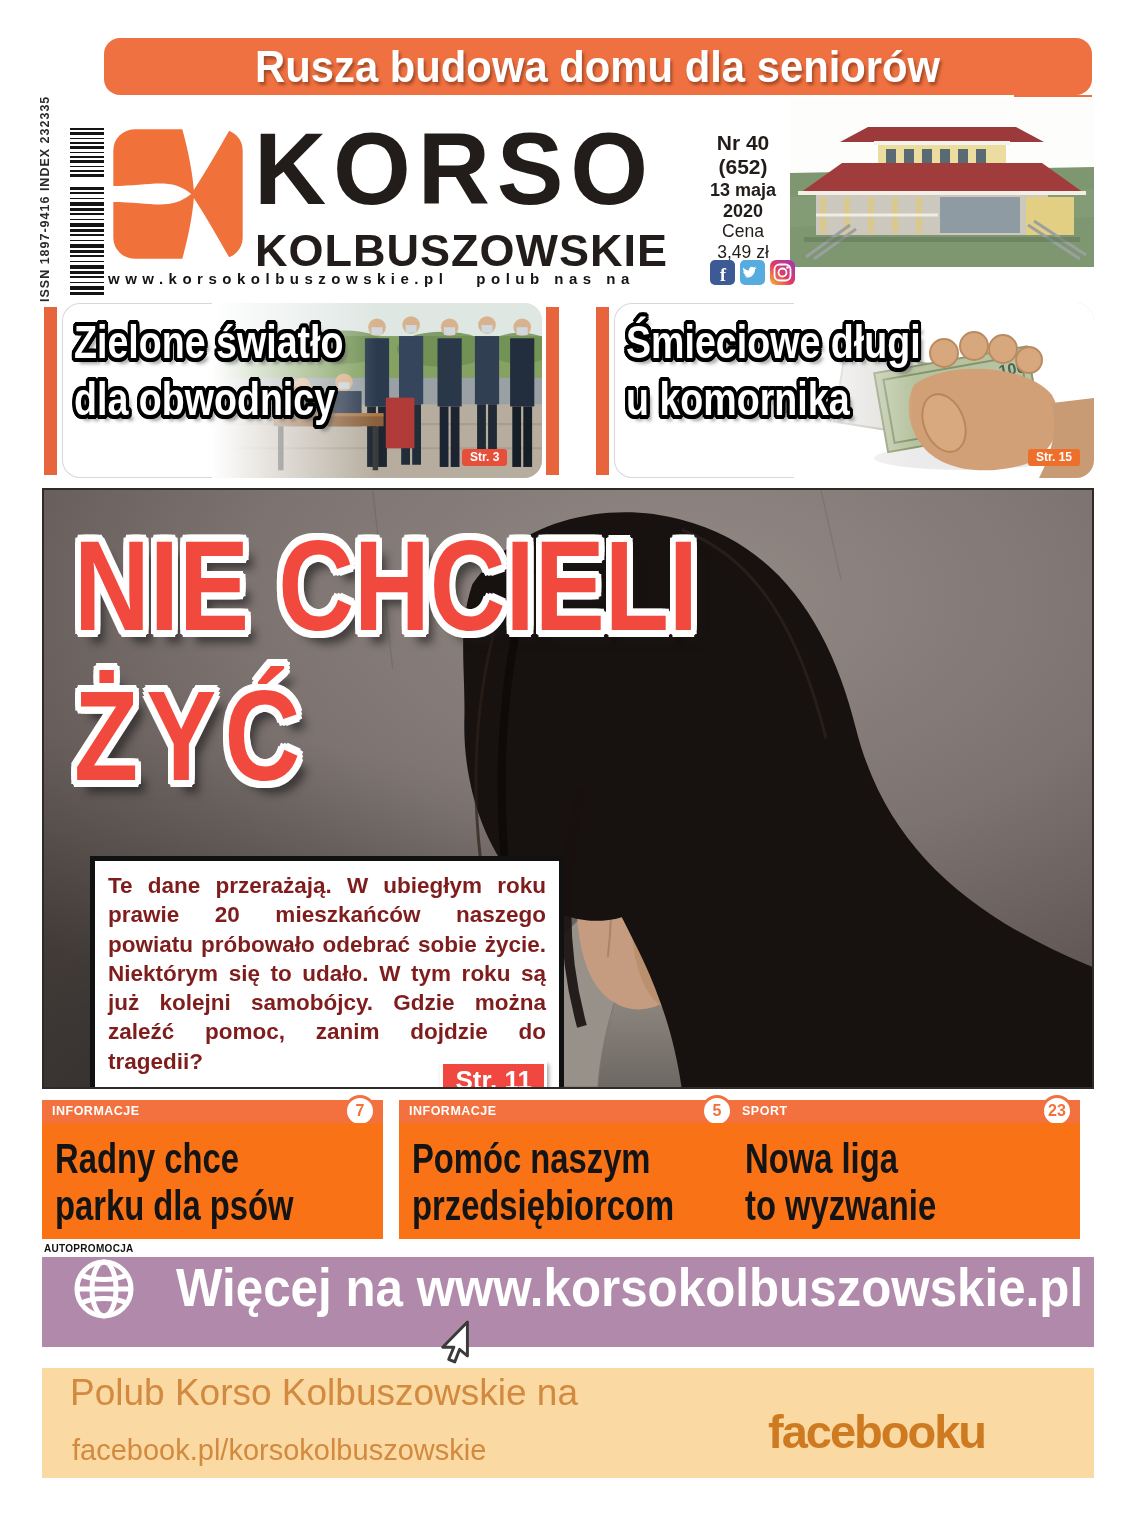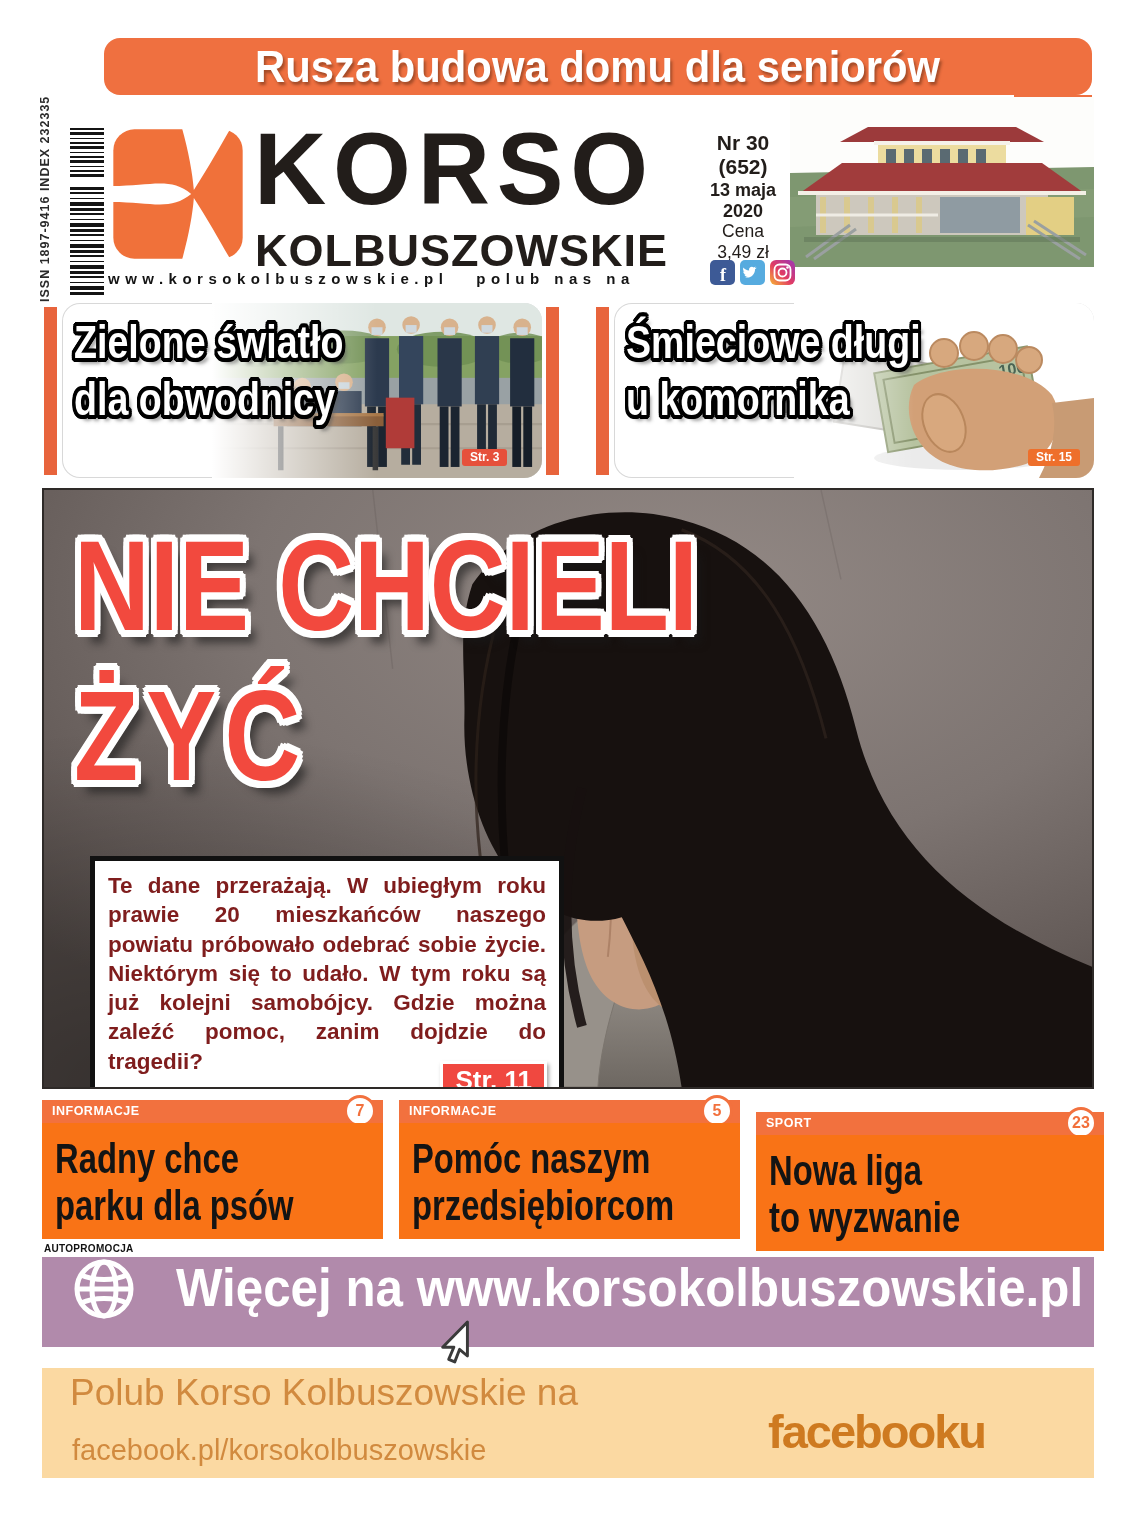--- a/index.html
+++ b/index.html
@@ -111,21 +111,21 @@
     <rect x="1" y="1" width="98" height="98" rx="16" fill="#f0713a"></rect>
     <path d="M0,44 C30,44 44,37 60,50 C44,63 30,56 0,56 Z" fill="#fff"></path>
     <path d="M53,0 C58,18 61,34 62,47 C73,30 83,12 90,0 Z" fill="#fff"></path>
     <path d="M53,100 C58,82 61,66 62,53 C73,70 83,88 90,100 Z" fill="#fff"></path>
   </svg>
 
   <div class="abs korso">KORSO</div>
   <div class="abs kolbu">KOLBUSZOWSKIE</div>
 
   <div class="abs issue">
-    <div class="b1">Nr 30</div>
+    <div class="b1">Nr 40</div>
     <div class="b1">(652)</div>
     <div class="b2">13 maja</div>
     <div class="b2">2020</div>
     <div class="b3">Cena</div>
     <div class="b3">3,49 zł</div>
   </div>
 
   <svg class="abs building" viewBox="0 0 304 170">
     <rect x="0" y="0" width="304" height="170" fill="#fdfdfb"></rect>
     <path d="M0,76 L304,70 L304,170 L0,170 Z" fill="#7e9770"></path>
@@ -359,21 +359,21 @@
     <div class="bar"></div>
     <div class="cat">INFORMACJE</div>
     <div class="circ">5</div>
     <div class="body">
       <div class="bt">
         <div>Pomóc naszym</div>
         <div>przedsiębiorcom</div>
       </div>
     </div>
   </div>
-  <div class="abs bcard" style="left:756px;width:348px;margin-top:12px;">
+  <div class="abs bcard" style="left:732px;width:348px;">
     <div class="bar"></div>
     <div class="cat">SPORT</div>
     <div class="circ">23</div>
     <div class="body">
       <div class="bt">
         <div>Nowa liga</div>
         <div>to wyzwanie</div>
       </div>
     </div>
   </div>

